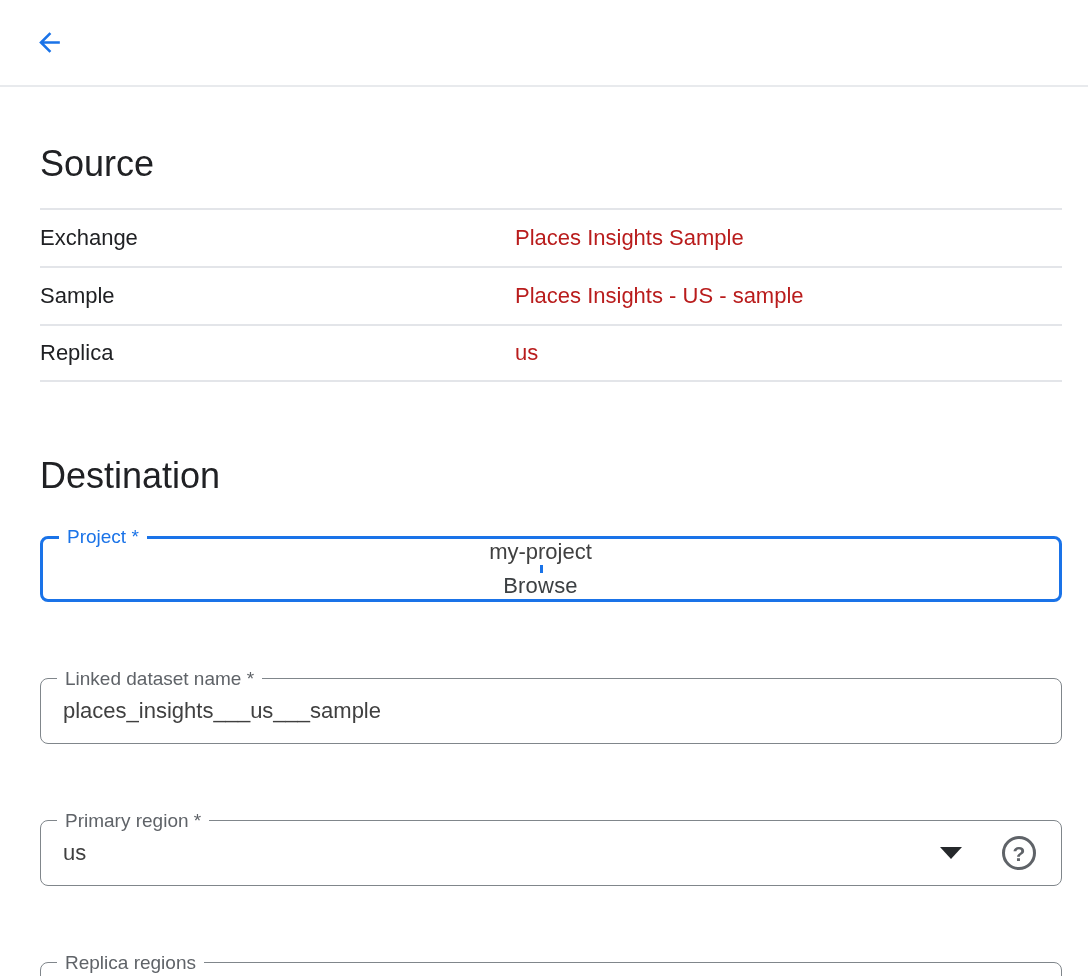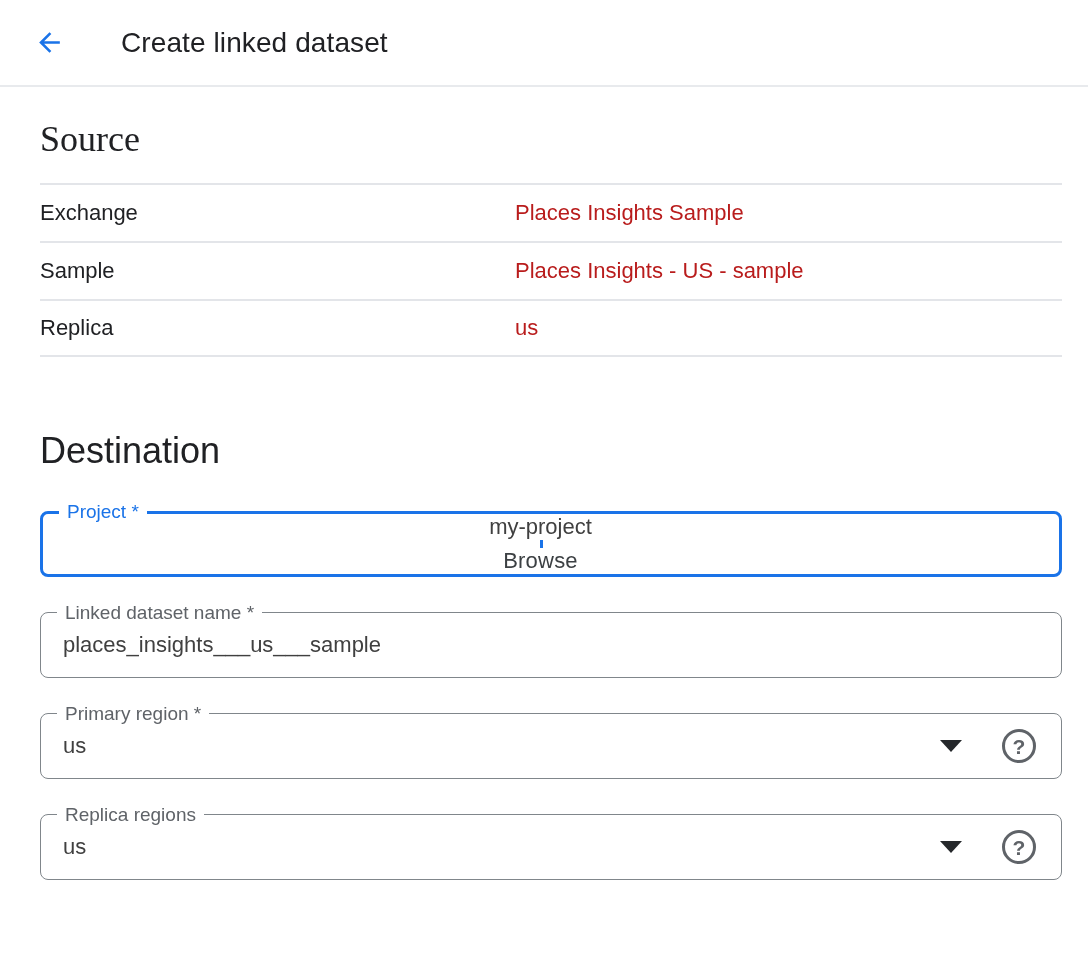--- a/index.html
+++ b/index.html
@@ -36,21 +36,21 @@
 
   
   main { padding: 0 26px 0 40px; }
 
   .section-heading {
     font-size: 36px;
     font-weight: 400;
     color: #202124;
     line-height: 44px;
   }
-  .source-heading { margin-top: 30px; font-family: Liberation Serif, serif; }
+  .source-heading { margin-top: 55px; }
   .destination-heading { margin-top: 72px; }
 
   
   .kv-table { margin-top: 22px; }
   .kv-row {
     display: flex;
     align-items: center;
     height: 58px;
     border-top: 2px solid #e3e5e9;
     font-size: 22px;
@@ -76,21 +76,21 @@
     padding: 0 25px 0 22px;
     background: #fff;
   }
   .field-project {
     margin-top: 38px;
     height: 66px;
     border: 3px solid #1a73e8;
     padding: 0 42px 0 21px;
     flex-direction: column;
   }
-  .field + .field { margin-top: 35px; }
+  .field + .field { margin-top: 76px; }
 
   .float-label {
     position: absolute;
     top: -12px;
     left: 16px;
     background: #fff;
     padding: 0 8px;
     font-size: 19px;
     line-height: 23px;
     color: #5f6368;
@@ -151,21 +151,20 @@
 <body>
 
 <div class="app">
 
   <header class="topbar">
     <button class="back-btn" aria-label="Back">
       <svg width="31" height="31" viewBox="0 0 24 24">
         <path fill="#1a73e8" d="M20 11H7.83l5.59-5.59L12 4l-8 8 8 8 1.41-1.41L7.83 13H20v-2z"></path>
       </svg>
     </button>
-    <h1 class="page-title">Create linked dataset</h1>
   </header>
 
   <main>
 
     <h2 class="section-heading source-heading">Source</h2>
 
     <div class="kv-table">
       <div class="kv-row">
         <div class="kv-label">Exchange</div>
         <div class="kv-value">Places Insights Sample</div>

